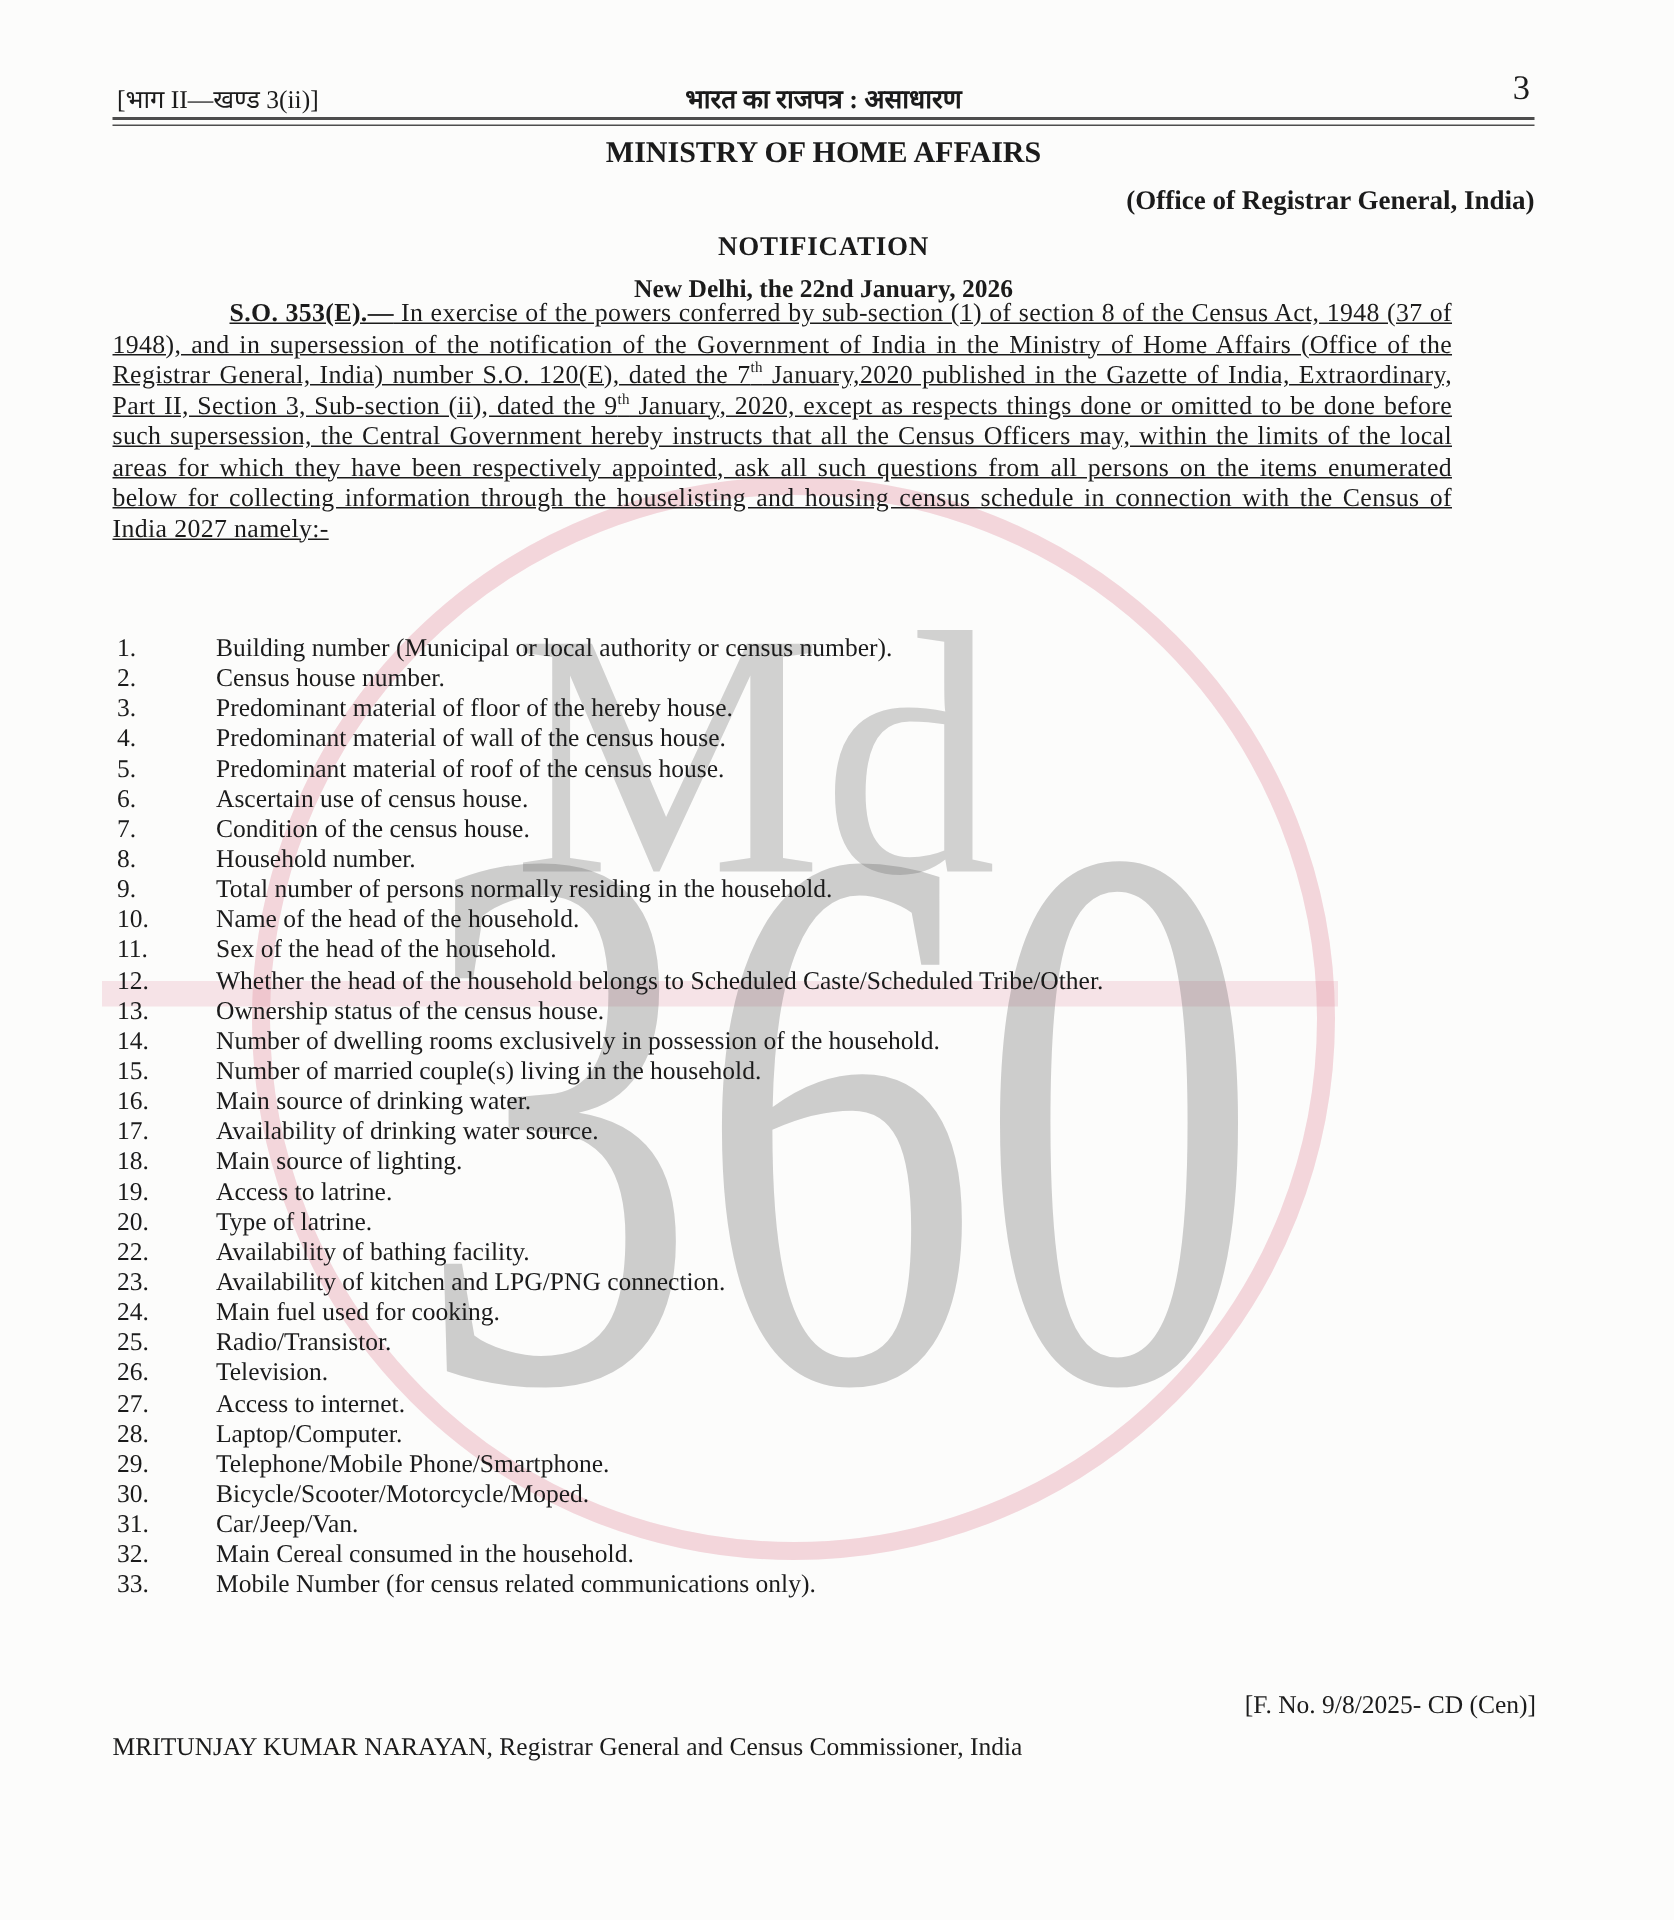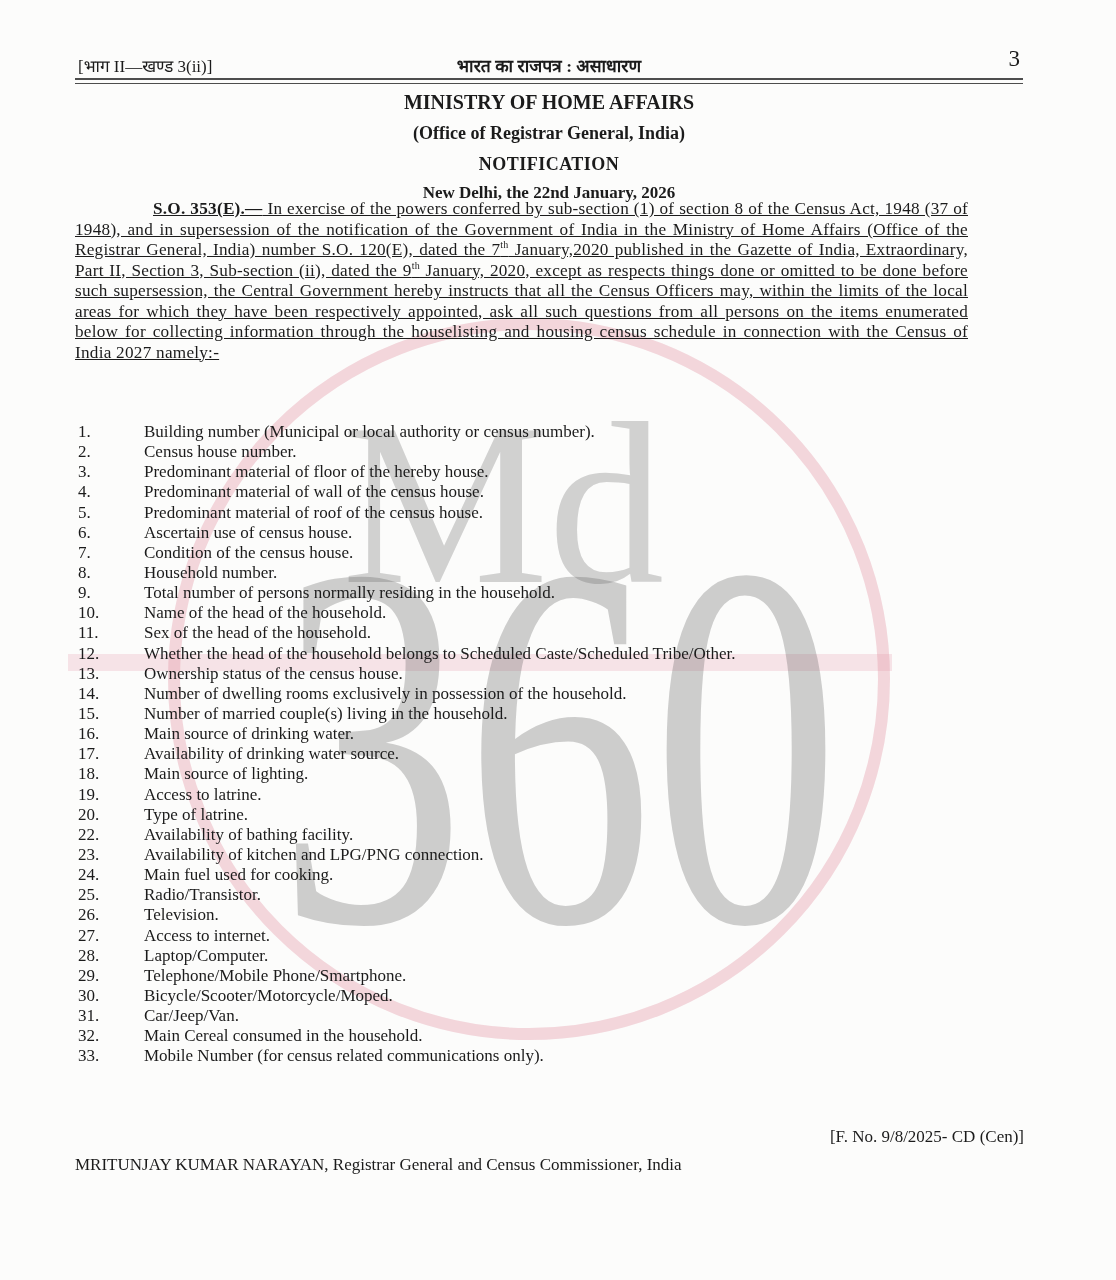--- a/index.html
+++ b/index.html
@@ -37,21 +37,21 @@
   .content{position:absolute;inset:0;z-index:1;}
   .hdr-left{position:absolute;left:78px;top:54px;font-size:17px;}
   .hdr-center{position:absolute;left:75px;top:53px;width:948px;text-align:center;font-size:17.5px;font-weight:bold;}
   .hdr-page{position:absolute;left:75px;top:46px;width:945px;text-align:right;font-size:23px;}
   .rule{
     position:absolute;left:75px;top:78px;width:948px;height:3px;
     border-top:2.2px solid #4d4d4d;border-bottom:1.4px solid #4d4d4d;
   }
   .masthead-line{position:absolute;left:75px;width:948px;text-align:center;font-weight:bold;}
   .ministry{top:91px;font-size:20px;font-weight:bold;}
-  .office{top:123px;font-size:18px;font-weight:bold;}
+  .office{top:123px;font-size:18px;font-weight:bold;text-align:right;}
   .notif-title{top:154px;font-size:18px;font-weight:bold;letter-spacing:0.5px;}
   .dateline{top:183px;font-size:17px;}
   .para{
     position:absolute;left:75px;top:199px;width:893px;
     font-size:17.2px;line-height:20.5px;letter-spacing:0.25px;
     text-align:justify;text-indent:78px;margin:0;text-decoration:underline;
   }
   .para sup{font-size:10px;line-height:0;}
   .items{
     position:absolute;left:78px;top:422px;width:930px;

